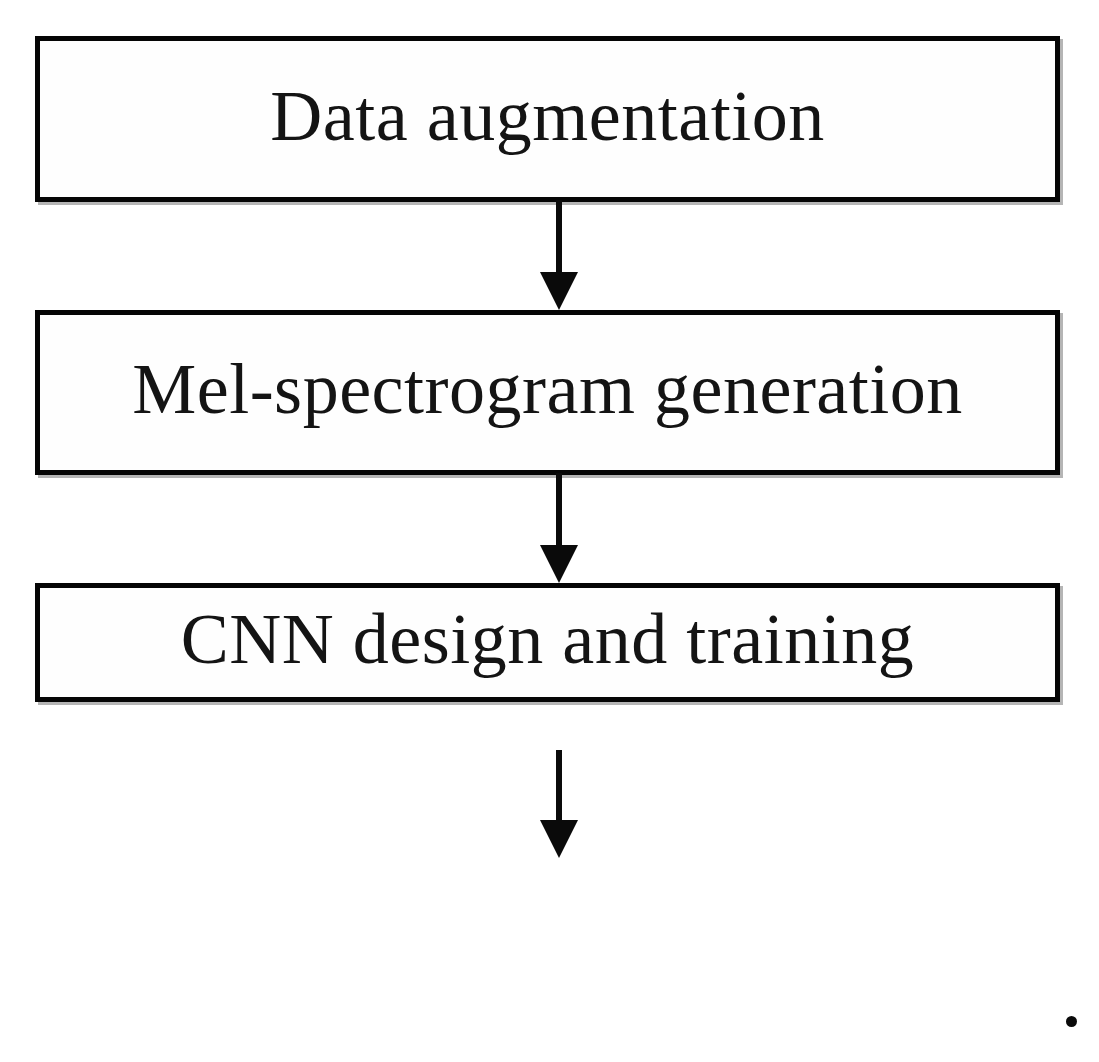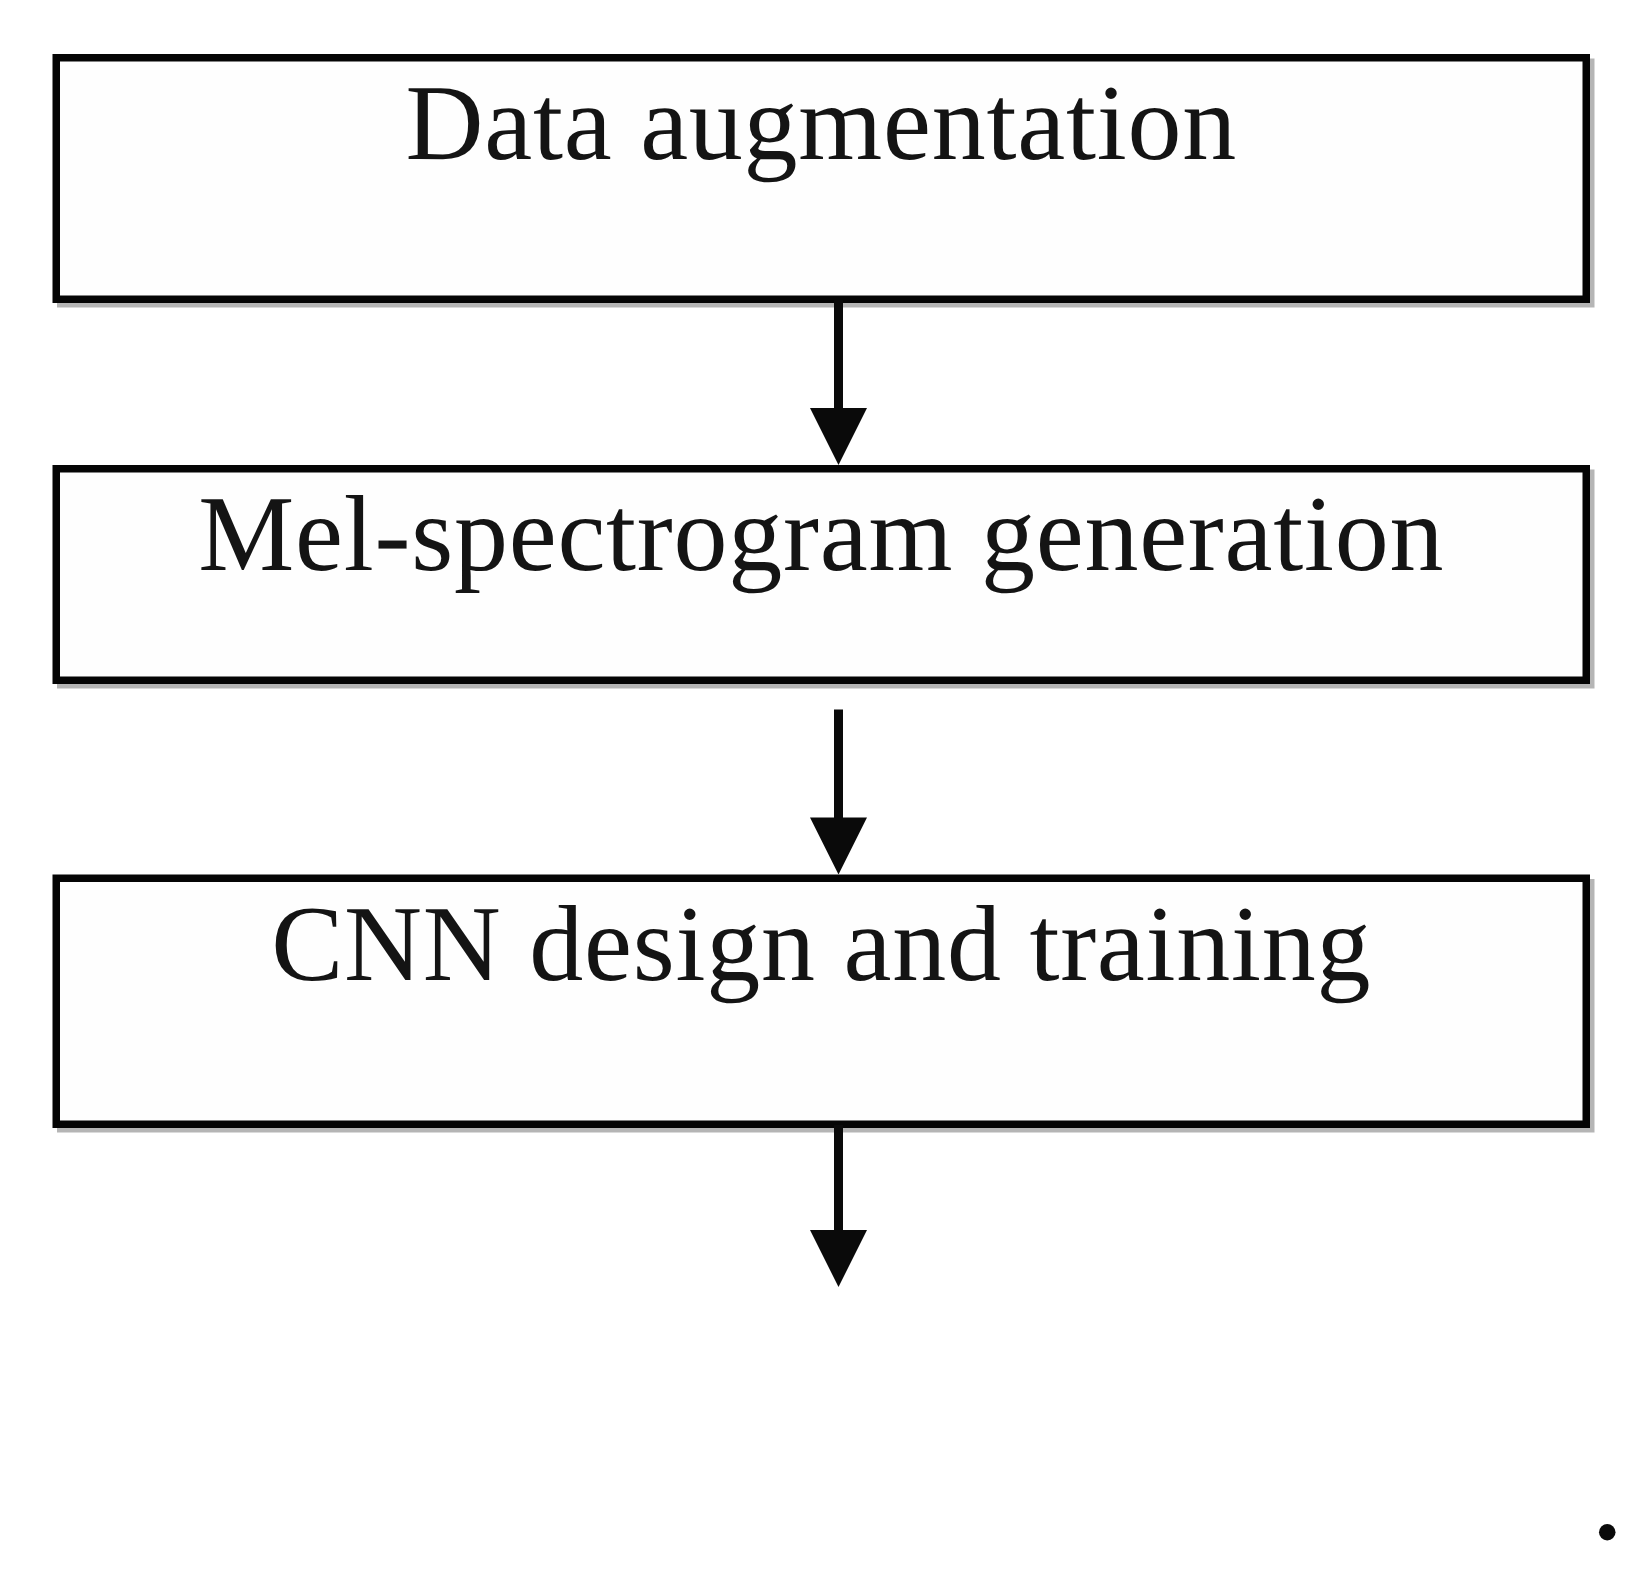--- a/index.html
+++ b/index.html
@@ -17,33 +17,33 @@
   }
   .flow-box {
     position: absolute;
     left: 35px;
     width: 1025px;
     box-sizing: border-box;
     border: 5px solid #050505;
     background: #fefefe;
     box-shadow: 3px 3px 0 rgba(120,120,120,0.55);
     display: flex;
-    align-items: flex-start;
+    align-items: center;
     justify-content: center;
   }
   .flow-box .label {
     font-size: 72px;
     color: #141414;
     white-space: nowrap;
     letter-spacing: 0.5px;
     padding-bottom: 6px;
   }
   #box-1 { top: 36px;  height: 166px; }
-  #box-2 { top: 310px; height: 146px; }
-  #box-3 { top: 583px; height: 169px; }
+  #box-2 { top: 310px; height: 165px; }
+  #box-3 { top: 583px; height: 119px; }
   #box-4 { top: 858px; height: 167px; }
 
   .flow-arrow {
     position: absolute;
     left: 540px;
     width: 38px;
   }
   #arrow-1 { top: 200px; height: 110px; }
   #arrow-2 { top: 473px; height: 110px; }
   #arrow-3 { top: 750px; height: 108px; }

